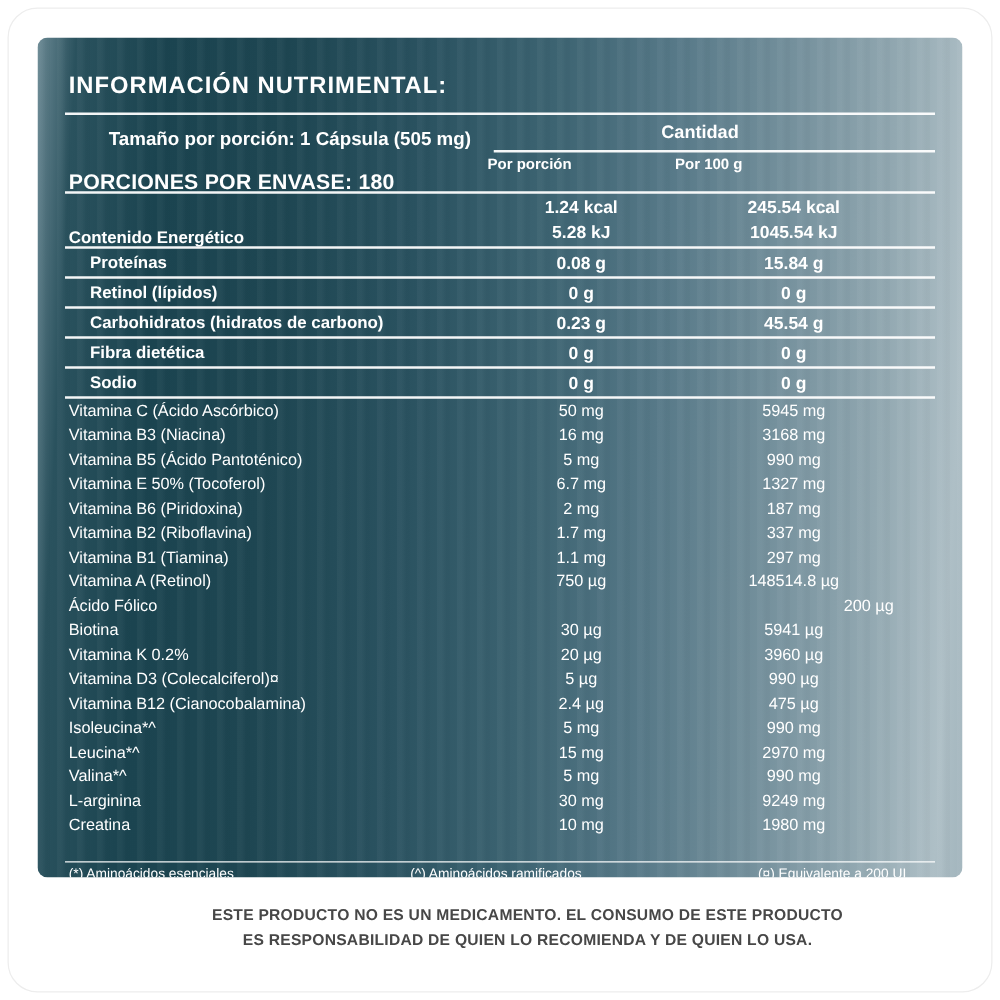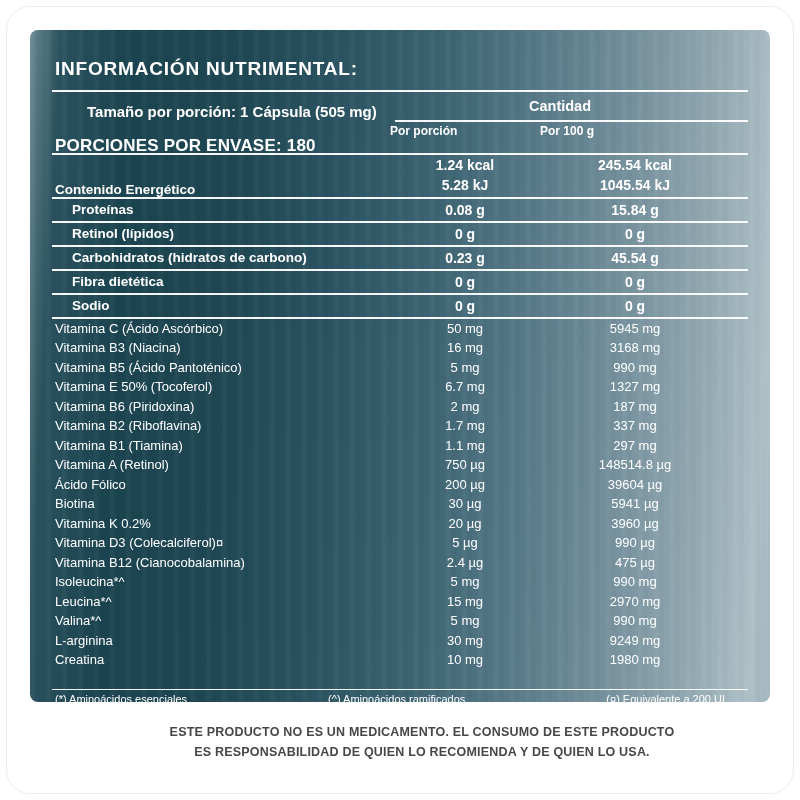--- a/index.html
+++ b/index.html
@@ -166,21 +166,20 @@
             <div class="cell v2">297 mg</div>
           </div>
           <div class="row micro">
             <div class="cell name">Vitamina A (Retinol)</div>
             <div class="cell v1">750 µg</div>
             <div class="cell v2">148514.8 µg</div>
           </div>
           <div class="row micro">
             <div class="cell name">Ácido Fólico</div>
             <div class="cell v1">200 µg</div>
-            <div class="cell v2">39604 µg</div>
           </div>
           <div class="row micro">
             <div class="cell name">Biotina</div>
             <div class="cell v1">30 µg</div>
             <div class="cell v2">5941 µg</div>
           </div>
           <div class="row micro">
             <div class="cell name">Vitamina K 0.2%</div>
             <div class="cell v1">20 µg</div>
             <div class="cell v2">3960 µg</div>

